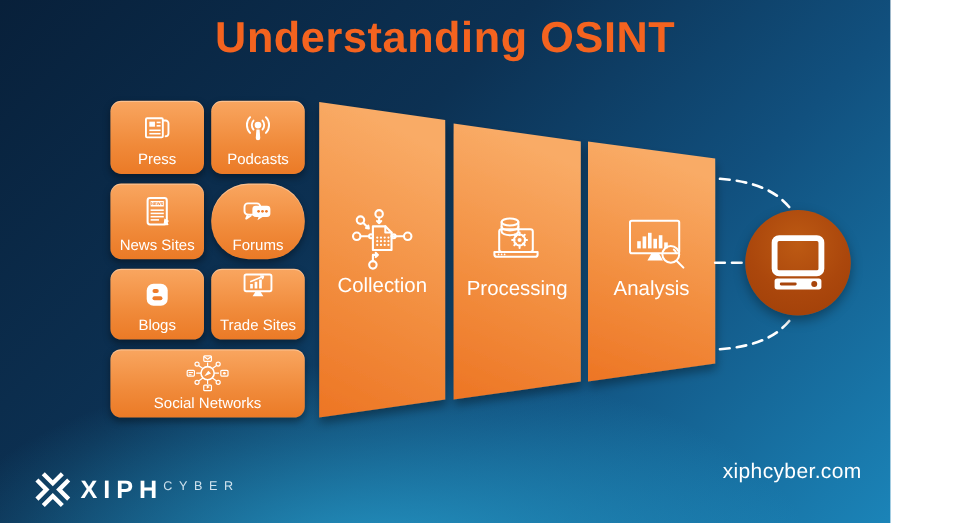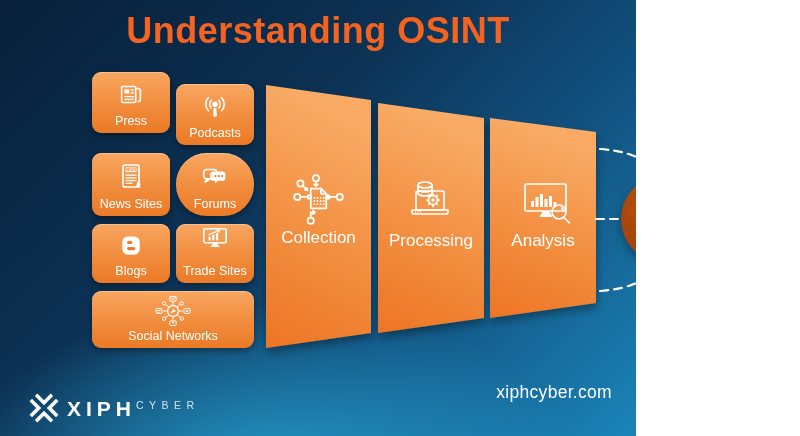--- a/index.html
+++ b/index.html
@@ -1,20 +1,20 @@
 <!DOCTYPE html>
 <html><head>
 <meta charset="utf-8">
 <style>
   * { margin:0; padding:0; box-sizing:border-box; }
   html,body { width:800px; height:436px; }
   body { font-family:"Liberation Sans", sans-serif; overflow:hidden; }
 
   .stage{
-    position:relative; width:636px; height:436px; overflow:hidden;
+    position:relative; width:742px; height:436px; overflow:hidden;
     background:
       radial-gradient(90% 70% at 42% 108%, rgba(41,166,212,.80) 0%, rgba(41,166,212,0) 55%),
       linear-gradient(135deg,#08203a 0%,#0c3153 38%,#11507e 65%,#1b84b8 100%);
   }
 
   .title{
     position:absolute; top:10px; left:0; width:100%;
     text-align:center; color:#f4631f; font-size:36px; font-weight:bold;
     letter-spacing:.5px;
   }
@@ -23,21 +23,21 @@
   .tile{
     position:absolute; border-radius:9px;
     background:linear-gradient(180deg,#f9a660 0%,#f08a3a 60%,#eb7a26 100%);
     box-shadow:0 3px 6px rgba(0,0,0,.35), inset 0 1px 0 rgba(255,255,255,.30);
     display:flex; flex-direction:column; align-items:center; justify-content:flex-end;
     padding-bottom:5px; gap:2px;
   }
   .tile .t-icon{ flex:1; display:flex; align-items:center; justify-content:center; padding-top:5px;}
   .tile .t-label{ color:#fff; font-size:12.5px; line-height:13px; white-space:nowrap; }
 
-  .tl-press   { left:92px;  top:72px;  width:78px;  height:61px; }
+  .tl-press   { left:92px;  top:84px;  width:78px;  height:61px; }
   .tl-podcasts{ left:176px; top:84px;  width:78px;  height:61px; }
   .tl-news    { left:92px;  top:153px; width:78px;  height:63px; }
   .tl-forums  { left:176px; top:153px; width:78px;  height:63px;border-radius:31px; }
   .tl-blogs   { left:92px;  top:224px; width:78px;  height:59px; }
   .tl-trade   { left:176px; top:224px; width:78px;  height:59px;gap:12px; }
   .tl-social  { left:92px;  top:291px; width:162px; height:57px; }
 
   
   .overlay{ position:absolute; inset:0; width:800px; height:436px; }
 

